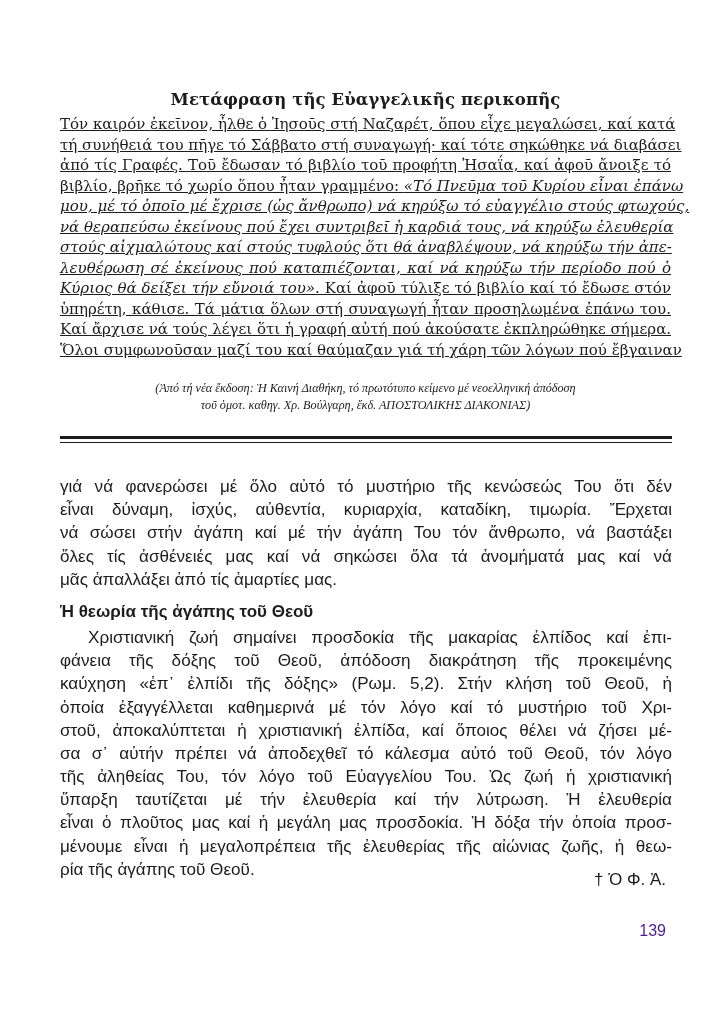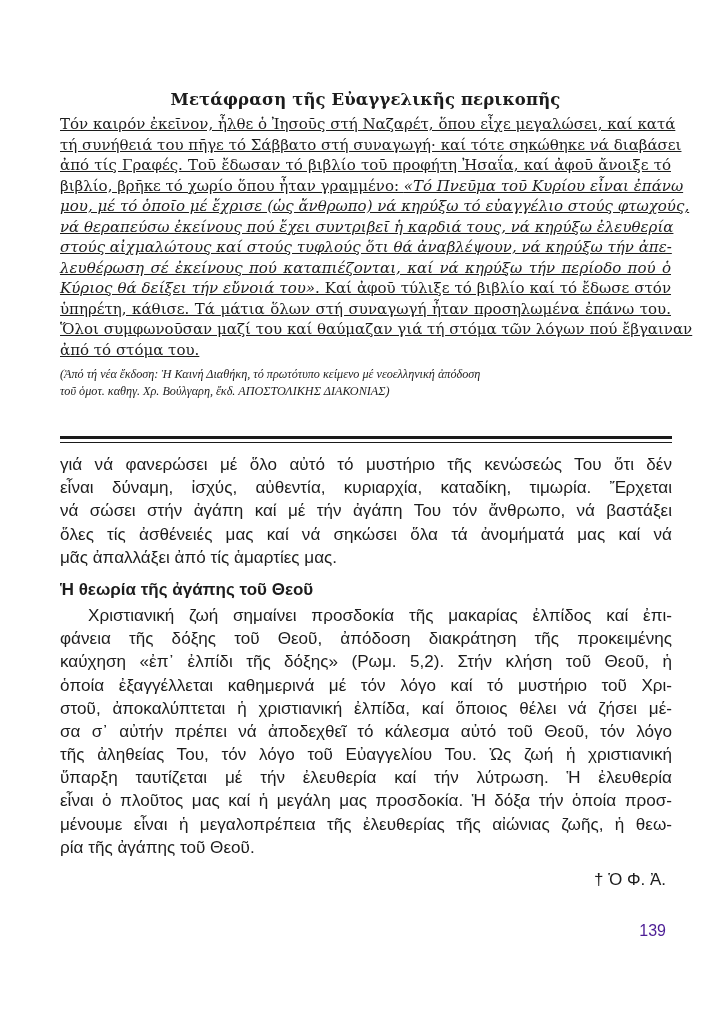--- a/index.html
+++ b/index.html
@@ -3,24 +3,24 @@
   <meta charset="utf-8">
   <style>
     html, body { margin: 0; padding: 0; background: #ffffff; }
     body { width: 720px; height: 1024px; position: relative; overflow: hidden; color: #1c1c1c; }
     .page { position: absolute; left: 0; top: 0; width: 716px; height: 1024px; }
     .serif-block { position: absolute; left: 60px; width: 611px; top: 88px; font-family: "DejaVu Serif", "Liberation Serif", serif; }
     .serif-title { text-align: center; font-weight: bold; font-size: 16.5px; line-height: 24px; margin: 0 0 2px 0; letter-spacing: 0.1px; }
     .serif-line { font-size: 15px; line-height: 20.5px; white-space: nowrap; text-align: justify; text-align-last: justify; height: 20.5px; overflow: visible; text-decoration: underline; }
     .serif-line.last { text-align-last: left; }
     .serif-line i { font-style: italic; }
-    .source { font-family: "Liberation Serif", serif; font-style: italic; font-size: 12.2px; line-height: 17px; text-align: left; margin-top: 6px; }
+    .source { font-family: "Liberation Serif", serif; font-style: italic; font-size: 12.2px; line-height: 17px; text-align: center; margin-top: 20px; }
     .rule-thick { position: absolute; left: 60px; width: 612px; top: 436px; height: 3px; background: #1a1a1a; }
     .rule-thin { position: absolute; left: 60px; width: 612px; top: 442px; height: 1px; background: #1a1a1a; }
-    .sans-block { position: absolute; left: 60px; width: 612px; top: 453px; font-family: "Liberation Sans", sans-serif; }
+    .sans-block { position: absolute; left: 60px; width: 612px; top: 475px; font-family: "Liberation Sans", sans-serif; }
     .sans-line { font-size: 17.1px; line-height: 23.2px; height: 23.2px; white-space: nowrap; text-align: justify; text-align-last: justify; }
     .sans-line.last { text-align-last: left; }
     .sans-line.indent { padding-left: 28px; }
     .heading { font-family: "Liberation Sans", sans-serif; font-weight: bold; font-size: 17px; line-height: 24px; margin: 9px 0 2px 0; }
     .signature { position: absolute; right: 50px; top: 870px; font-family: "Liberation Sans", sans-serif; font-size: 17px; }
     .page-number { position: absolute; right: 50px; top: 922px; font-family: "Liberation Sans", sans-serif; font-size: 16px; color: #4c1d95; }
   </style>
 </head>
 <body>
 
@@ -32,22 +32,22 @@
     <div class="serif-line"><span>Τόν καιρόν ἐκεῖνον, ἦλθε ὁ Ἰησοῦς στή Ναζαρέτ, ὅπου εἶχε μεγαλώσει, καί κατά</span></div>
     <div class="serif-line"><span>τή συνήθειά του πῆγε τό Σάββατο στή συναγωγή· καί τότε σηκώθηκε νά διαβάσει</span></div>
     <div class="serif-line"><span>ἀπό τίς Γραφές. Τοῦ ἔδωσαν τό βιβλίο τοῦ προφήτη Ἠσαΐα, καί ἀφοῦ ἄνοιξε τό</span></div>
     <div class="serif-line"><span>βιβλίο, βρῆκε τό χωρίο ὅπου ἦταν γραμμένο: </span><i>«Τό Πνεῦμα τοῦ Κυρίου εἶναι ἐπάνω</i></div>
     <div class="serif-line"><i>μου, μέ τό ὁποῖο μέ ἔχρισε (ὡς ἄνθρωπο) νά κηρύξω τό εὐαγγέλιο στούς φτωχούς,</i></div>
     <div class="serif-line"><i>νά θεραπεύσω ἐκείνους πού ἔχει συντριβεῖ ἡ καρδιά τους, νά κηρύξω ἐλευθερία</i></div>
     <div class="serif-line"><i>στούς αἰχμαλώτους καί στούς τυφλούς ὅτι θά ἀναβλέψουν, νά κηρύξω τήν ἀπε-</i></div>
     <div class="serif-line"><i>λευθέρωση σέ ἐκείνους πού καταπιέζονται, καί νά κηρύξω τήν περίοδο πού ὁ</i></div>
     <div class="serif-line"><i>Κύριος θά δείξει τήν εὔνοιά του»</i><span>. Καί ἀφοῦ τύλιξε τό βιβλίο καί τό ἔδωσε στόν</span></div>
     <div class="serif-line"><span>ὑπηρέτη, κάθισε. Τά μάτια ὅλων στή συναγωγή ἦταν προσηλωμένα ἐπάνω του.</span></div>
-    <div class="serif-line"><span>Ὅλοι συμφωνοῦσαν μαζί του καί θαύμαζαν γιά τή στόμα τῶν λόγων πού ἔβγαιναν</span></div>
-    <div class="serif-line last"><span>ἀπό τό στόμα του.</span></div>
+    <div class="serif-line"><span>Καί ἄρχισε νά τούς λέγει ὅτι ἡ γραφή αὐτή πού ἀκούσατε ἐκπληρώθηκε σήμερα.</span></div>
+    <div class="serif-line"><span>Ὅλοι συμφωνοῦσαν μαζί του καί θαύμαζαν γιά τή χάρη τῶν λόγων πού ἔβγαιναν</span></div>
 
     <div class="source">
       <div>(Ἀπό τή νέα ἔκδοση: Ἡ Καινή Διαθήκη, τό πρωτότυπο κείμενο μέ νεοελληνική ἀπόδοση</div>
       <div>τοῦ ὁμοτ. καθηγ. Χρ. Βούλγαρη, ἔκδ. ΑΠΟΣΤΟΛΙΚΗΣ ΔΙΑΚΟΝΙΑΣ)</div>
     </div>
   </div>
 
   <div class="rule-thick"></div>
   <div class="rule-thin"></div>
 

